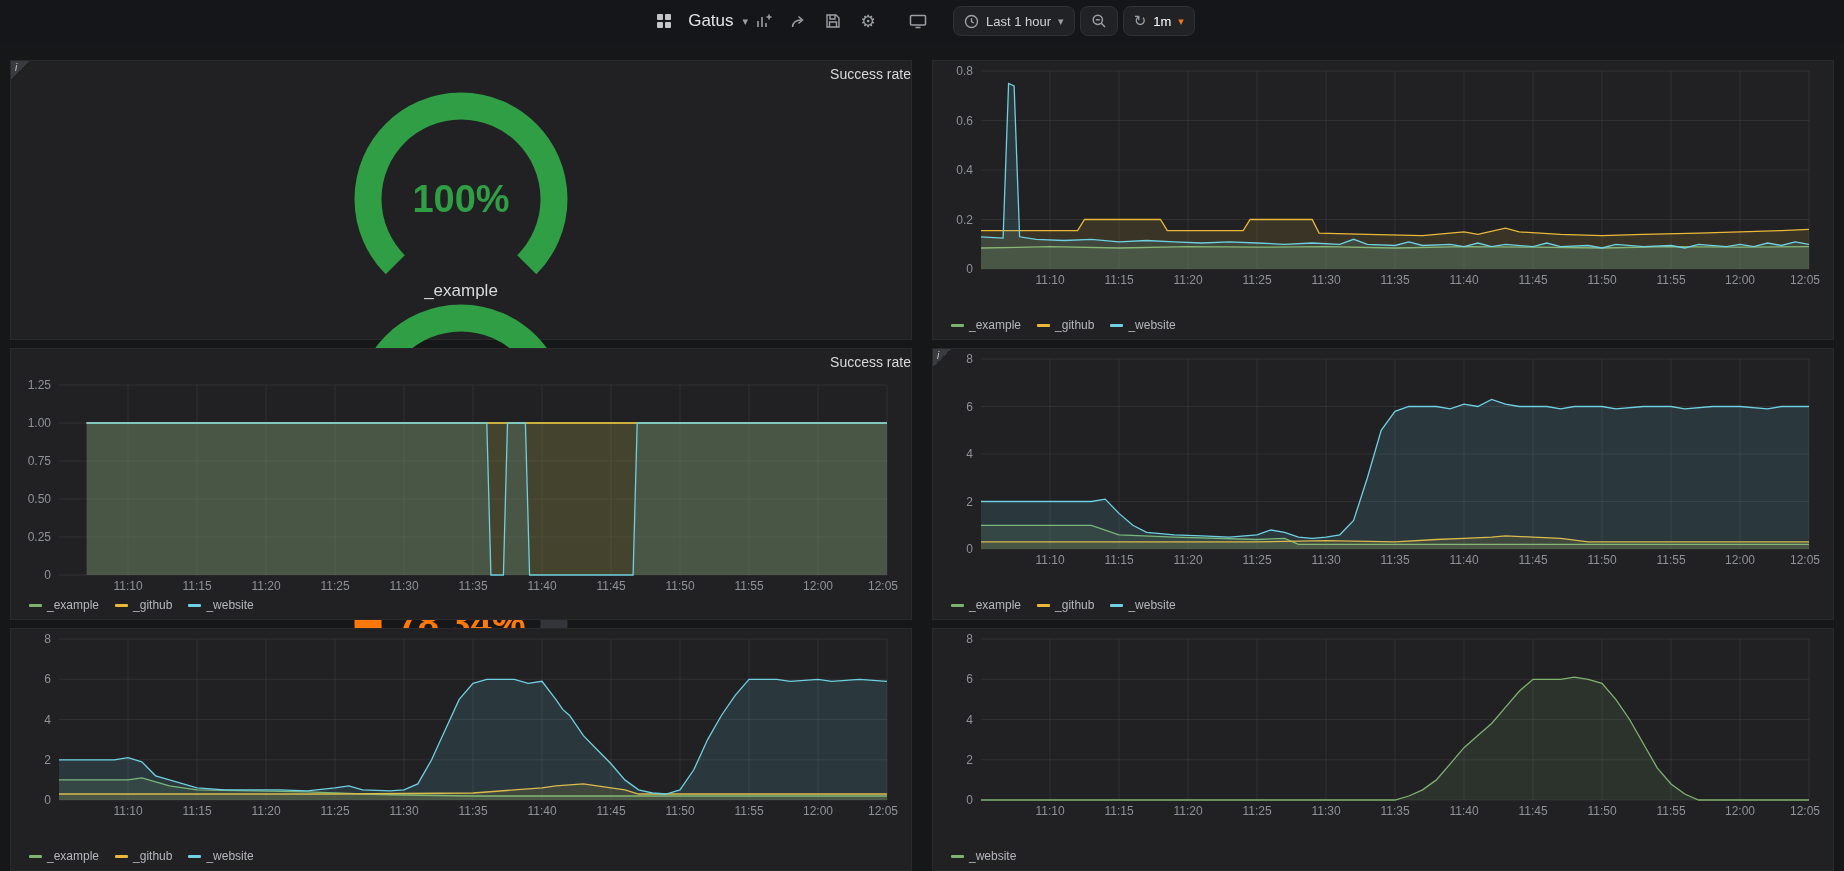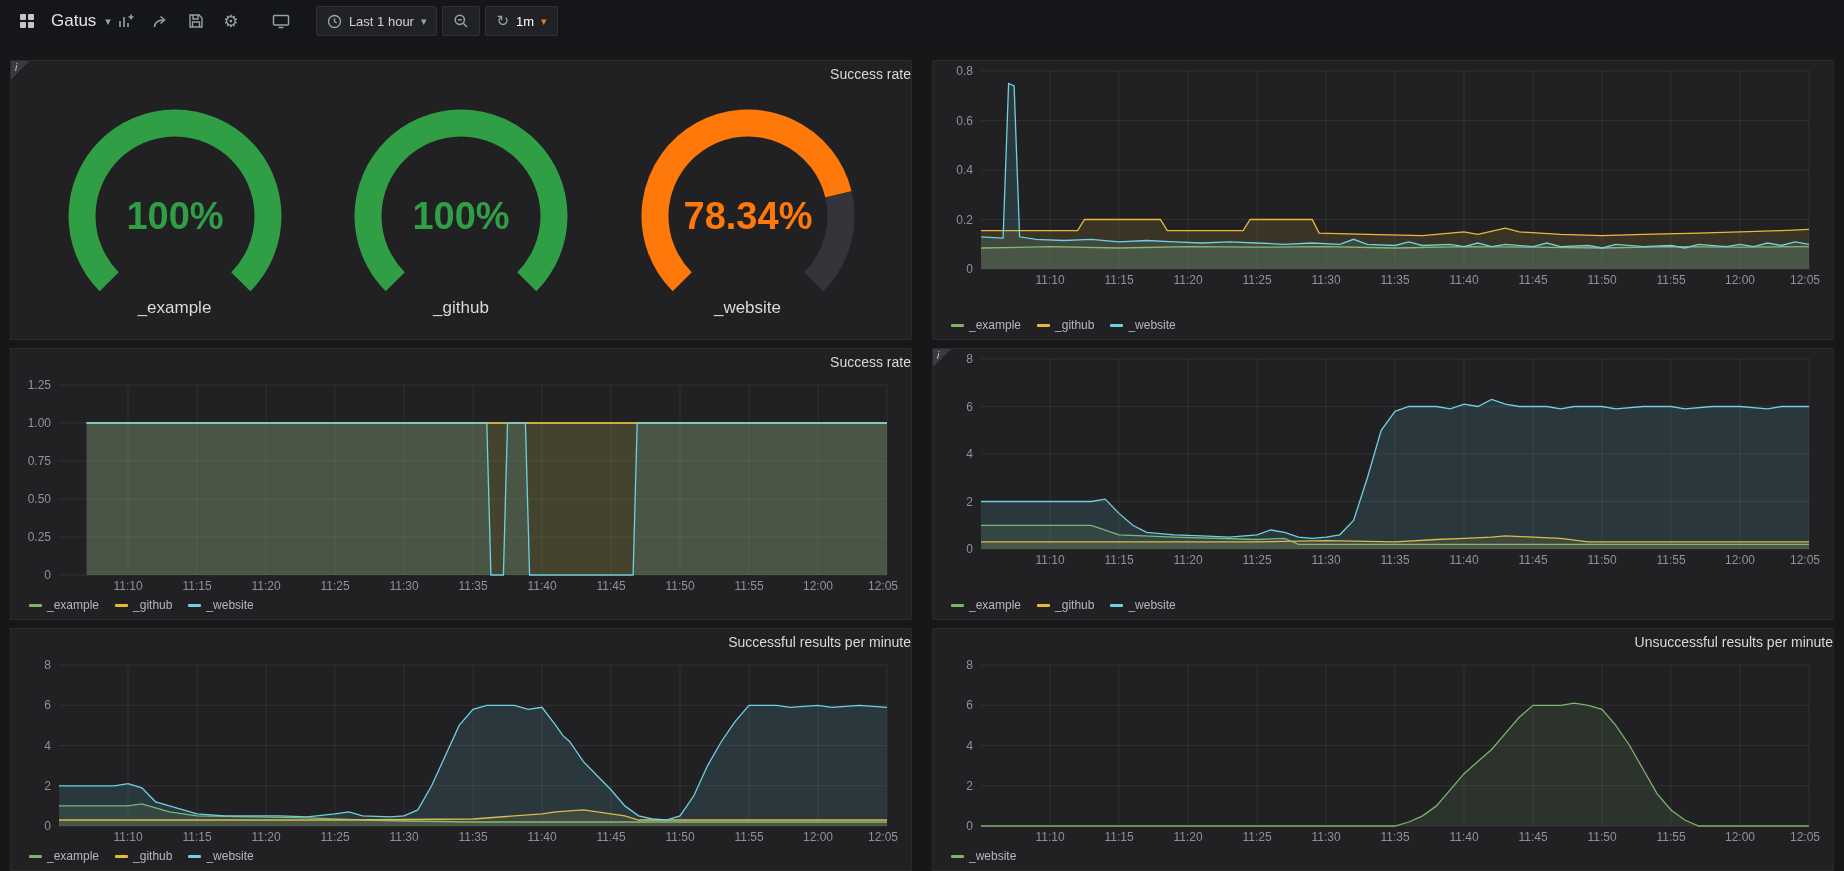--- a/index.html
+++ b/index.html
@@ -7,36 +7,36 @@
     width: 1844px; height: 871px;
     background: #161719;
     font-family: "Liberation Sans", sans-serif;
     overflow: hidden;
     color: #d8d9da;
   }
   svg text { font-family: "Liberation Sans", sans-serif; }
 
   
   .navbar {
-    height: 42px; display: flex; align-items: center; justify-content: flex-start;
+    height: 42px; display: flex; align-items: center; justify-content: center;
     padding: 4px 12px; background: #141619;
   }
   .nav-left { display: flex; align-items: center; gap: 9px; }
   .brand { font-size: 17px; color: #e3e4e6; cursor: pointer; }
   .caret { font-size: 11px; color: #9aa0a6; line-height: 1; }
   .caret.orange { color: #eb7b18; }
   .nav-right { display: flex; align-items: center; gap: 5px; }
   .icon-btn {
     width: 30px; height: 30px; display: flex; align-items: center; justify-content: center;
     color: #9aa0a6; cursor: pointer; border-radius: 2px;
   }
   .glyph-icon { font-size: 17px; color: #9aa0a6; }
   .boxed-btn {
     height: 30px; display: flex; align-items: center; gap: 7px; padding: 0 10px;
-    background: #202226; border: 1px solid #2f3136; border-radius: 2px;
+    background: #202226; border: 1px solid #2f3136; border-radius: 8px;
     color: #d0d2d6; font-size: 13px; cursor: pointer;
   }
   .refresh-text { color: #ffffff; font-size: 13px; }
   .spacer { width: 10px; }
 
   
   .grid {
     display: grid;
     grid-template-columns: 1fr 1fr;
     grid-template-rows: 280px 272px 243px;
@@ -57,21 +57,21 @@
     color: #c7c9cc; font-size: 10px; font-style: italic;
     padding: 1px 0 0 4px; cursor: pointer; z-index: 2;
   }
   .panel-body { flex: 1; min-height: 0; display: flex; flex-direction: column; padding: 2px 8px 4px; }
   .chart { flex: 1; min-height: 0; position: relative; overflow: hidden; }
   .legend { height: 20px; flex: none; display: flex; align-items: center; gap: 16px; padding-left: 10px; }
   .legend-item { display: flex; align-items: center; gap: 5px; font-size: 12px; color: #b4b7bc; cursor: pointer; }
   .legend-swatch { width: 13px; height: 3px; border-radius: 1px; display: inline-block; }
 
   
-  .gauges-row { flex-direction: row; align-items: center; justify-content: space-evenly; }
+  .gauges-row { flex-direction: column; align-items: center; justify-content: space-evenly; }
   .gauge-cell { display: flex; flex-direction: column; align-items: center; }
   .gauge-label { font-size: 17px; color: #d8d9da; margin-top: -6px; }
 </style>
 </head>
 <body>
 
 <nav class="navbar">
   <div class="nav-left">
     <span class="icon-btn">
       <svg width="16" height="16" viewBox="0 0 16 16">
@@ -358,23 +358,20 @@
           </span>
           <span class="legend-item">
             <span class="legend-swatch" style="background: rgb(110, 208, 224);"></span>
             <span>_website</span>
           </span>
         </div>
     </div>
   </section>
 
   <section class="panel">
-    <header class="panel-header">
-      <h2 class="panel-title">Successful results per minute</h2>
-    </header>
     <div class="panel-body">
       <div class="chart"><svg width="884" height="189">
             <line x1="40" x2="868" y1="169" y2="169" stroke="rgba(255,255,255,0.07)"></line>
             <text x="32" y="173" text-anchor="end" fill="#8e9297" font-size="12">0</text>
             <line x1="40" x2="868" y1="128.75" y2="128.75" stroke="rgba(255,255,255,0.07)"></line>
             <text x="32" y="132.75" text-anchor="end" fill="#8e9297" font-size="12">2</text>
             <line x1="40" x2="868" y1="88.5" y2="88.5" stroke="rgba(255,255,255,0.07)"></line>
             <text x="32" y="92.5" text-anchor="end" fill="#8e9297" font-size="12">4</text>
             <line x1="40" x2="868" y1="48.25" y2="48.25" stroke="rgba(255,255,255,0.07)"></line>
             <text x="32" y="52.25" text-anchor="end" fill="#8e9297" font-size="12">6</text>
@@ -422,23 +419,20 @@
           </span>
           <span class="legend-item">
             <span class="legend-swatch" style="background: rgb(110, 208, 224);"></span>
             <span>_website</span>
           </span>
         </div>
     </div>
   </section>
 
   <section class="panel">
-    <header class="panel-header">
-      <h2 class="panel-title">Unsuccessful results per minute</h2>
-    </header>
     <div class="panel-body">
       <div class="chart"><svg width="884" height="189">
             <line x1="40" x2="868" y1="169" y2="169" stroke="rgba(255,255,255,0.07)"></line>
             <text x="32" y="173" text-anchor="end" fill="#8e9297" font-size="12">0</text>
             <line x1="40" x2="868" y1="128.75" y2="128.75" stroke="rgba(255,255,255,0.07)"></line>
             <text x="32" y="132.75" text-anchor="end" fill="#8e9297" font-size="12">2</text>
             <line x1="40" x2="868" y1="88.5" y2="88.5" stroke="rgba(255,255,255,0.07)"></line>
             <text x="32" y="92.5" text-anchor="end" fill="#8e9297" font-size="12">4</text>
             <line x1="40" x2="868" y1="48.25" y2="48.25" stroke="rgba(255,255,255,0.07)"></line>
             <text x="32" y="52.25" text-anchor="end" fill="#8e9297" font-size="12">6</text>

